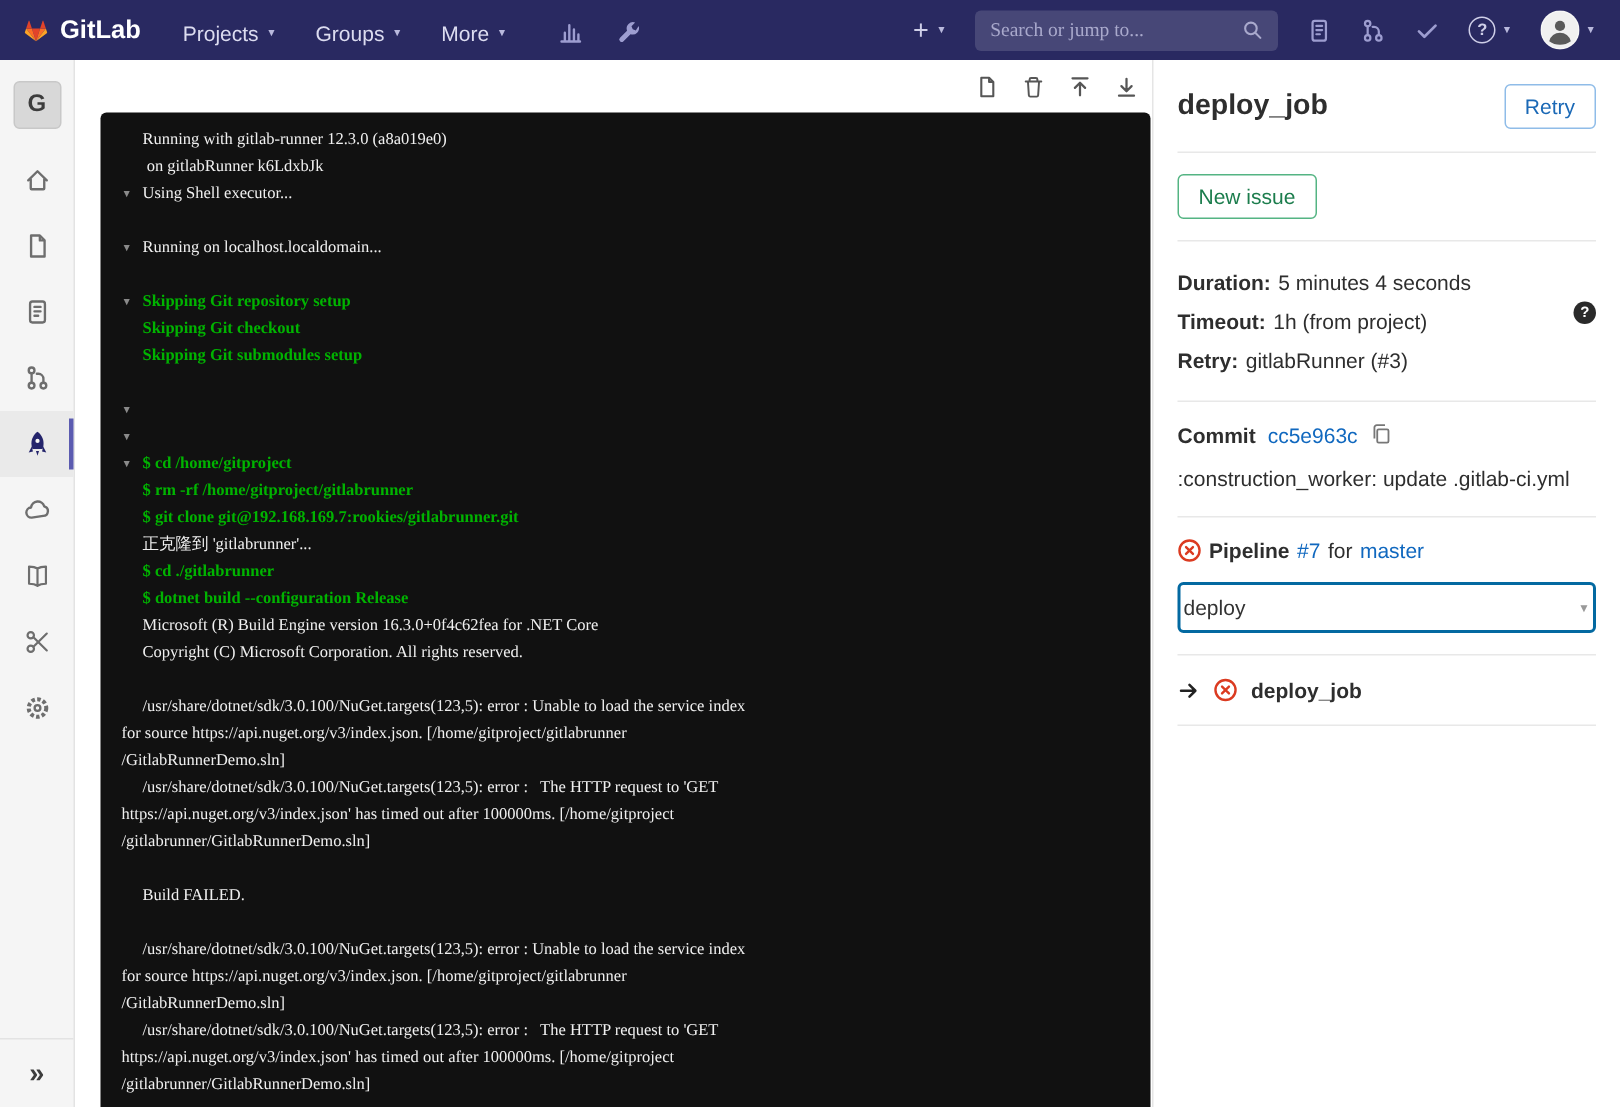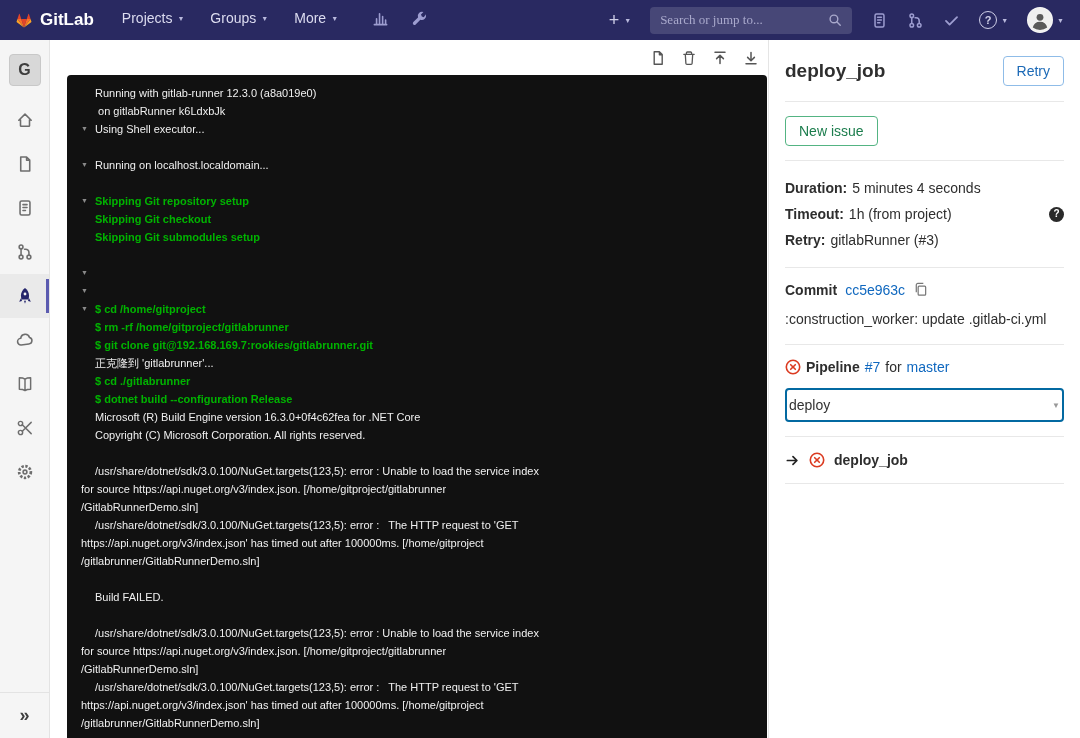--- a/index.html
+++ b/index.html
@@ -1,21 +1,21 @@
 <!DOCTYPE html>
 <html><head>
 <meta charset="utf-8">
 <style>
   *{box-sizing:border-box;margin:0;padding:0}
   html,body{width:1080px;height:738px;overflow:hidden}
   body{font-family:"Liberation Sans",sans-serif;background:#fff;position:relative;color:#2e2e2e}
 
   
   .navbar{position:absolute;top:0;left:0;right:0;height:40px;background:#292961;display:flex;align-items:center;padding:0 16px;z-index:20}
-  .nav-left{display:flex;align-items:flex-start;flex:1;min-width:0}
+  .nav-left{display:flex;align-items:flex-end;flex:1;min-width:0}
   .brand{display:flex;align-items:center;gap:8px;margin-right:28px;cursor:pointer;text-decoration:none}
   .brand svg{width:25px;height:25px;display:block}
   .brand-text{color:#fff;font-weight:bold;font-size:17px}
   .nav-menus{display:flex;gap:26px;margin-right:34px}
   .nav-menu{color:#dcdcf0;font-size:14px;display:flex;align-items:center;gap:5px;cursor:pointer;text-decoration:none}
   .caret{font-size:7px;color:#b9b9dd;line-height:1}
   .nav-icon{color:#9d9dd0;display:flex;align-items:center;cursor:pointer;background:none;border:none}
   .nav-icon svg{width:17px;height:17px}
   .nav-left .nav-icon{margin-right:22px}
   .nav-right{display:flex;align-items:center;gap:19px}
@@ -37,36 +37,36 @@
   .sb-item.active{color:#24246b;background:#eaeaea}
   .sb-item.active::after{content:"";position:absolute;right:0;top:5px;bottom:5px;width:3px;background:#5b5bb0}
   .sb-collapse{position:absolute;bottom:0;left:0;width:100%;height:46px;border:none;border-top:1px solid #e3e3e3;background:transparent;color:#3d3d3d;font-size:18px;font-weight:bold;cursor:pointer}
 
   
   .content{position:absolute;top:40px;left:50px;right:295px;bottom:0;background:#fff}
   .log-toolbar{height:35px;display:flex;justify-content:flex-end;align-items:center;gap:15px;margin:0 18px 0 17px;padding-right:8px}
   .tb-btn{background:none;border:none;color:#565656;cursor:pointer;display:flex;padding:0}
   .tb-btn svg{width:16px;height:16px}
   .log-panel{margin:0 18px 0 17px;background:#111;border-radius:4px 4px 0 0;height:663px;padding:9px 14px;overflow:hidden}
-  .log-line{position:relative;padding-left:14px;min-height:18px;line-height:18px;font-family:Liberation Sans, sans-serif;font-size:11px;white-space:pre}
+  .log-line{position:relative;padding-left:14px;min-height:18px;line-height:18px;font-family:Liberation Serif, serif;font-size:11px;white-space:pre}
   .log-line.flush{padding-left:0}
   .sec-arrow{position:absolute;left:0;top:0;font-size:7px;color:#8a8a8a;cursor:pointer;line-height:18px}
   .lt{display:inline-block}
   .lt.out{color:#f0f0f0}
   .lt.cmd{color:#00b300;font-weight:bold}
 
   
   .job-panel{position:absolute;top:40px;right:0;bottom:0;width:312px;background:#fff;border-left:1px solid #e5e5e5;padding:0 16px;font-size:14px;overflow:hidden;z-index:10}
   .jp-section{border-bottom:1px solid #e8e8e8;padding:14px 0}
   .jp-head{display:flex;justify-content:space-between;align-items:center;padding:16px 0 15px}
   .jp-title{font-size:19px;font-weight:bold;color:#2e2e2e}
   .btn{border-radius:4px;background:#fff;font-size:14px;padding:6px 13px;cursor:pointer;font-family:"Liberation Sans",sans-serif}
   .btn-retry{border:1px solid #8fbce8;color:#1b69b6}
   .btn-newissue{border:1px solid #54b483;color:#1c7d4d}
-  .detail-row{line-height:26px;display:flex;align-items:center}
+  .detail-row{line-height:26px;display:flex;}
   .detail-label{font-weight:bold;margin-right:5px}
   .help-icon{margin-left:auto;width:15px;height:15px;border-radius:50%;background:#2a2a2a;color:#fff;font-size:10px;font-weight:bold;display:flex;align-items:center;justify-content:center;cursor:pointer;flex:none}
   .commit-line{display:flex;gap:8px}
   .bold{font-weight:bold}
   .link{color:#1068bf;text-decoration:none;cursor:pointer}
   .copy-btn{background:none;border:none;color:#777;display:flex;cursor:pointer;padding:0}
   .copy-btn svg{width:15px;height:15px}
   .commit-msg{margin-top:11px;line-height:21px;color:#2e2e2e;word-wrap:break-word}
   .pipeline-line{display:flex;align-items:center;gap:5px;flex-wrap:wrap}
   .status-icon{display:flex;flex:none}

